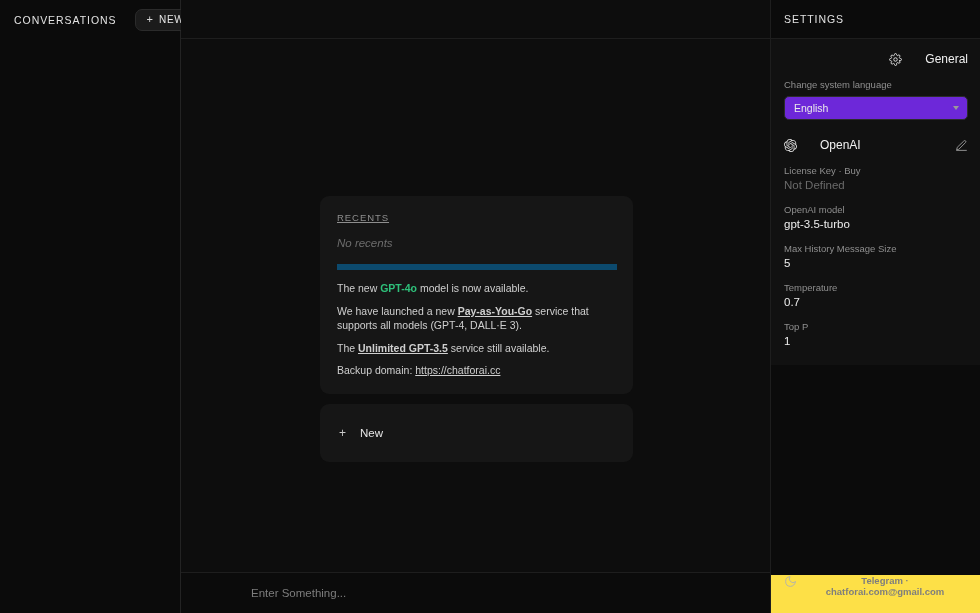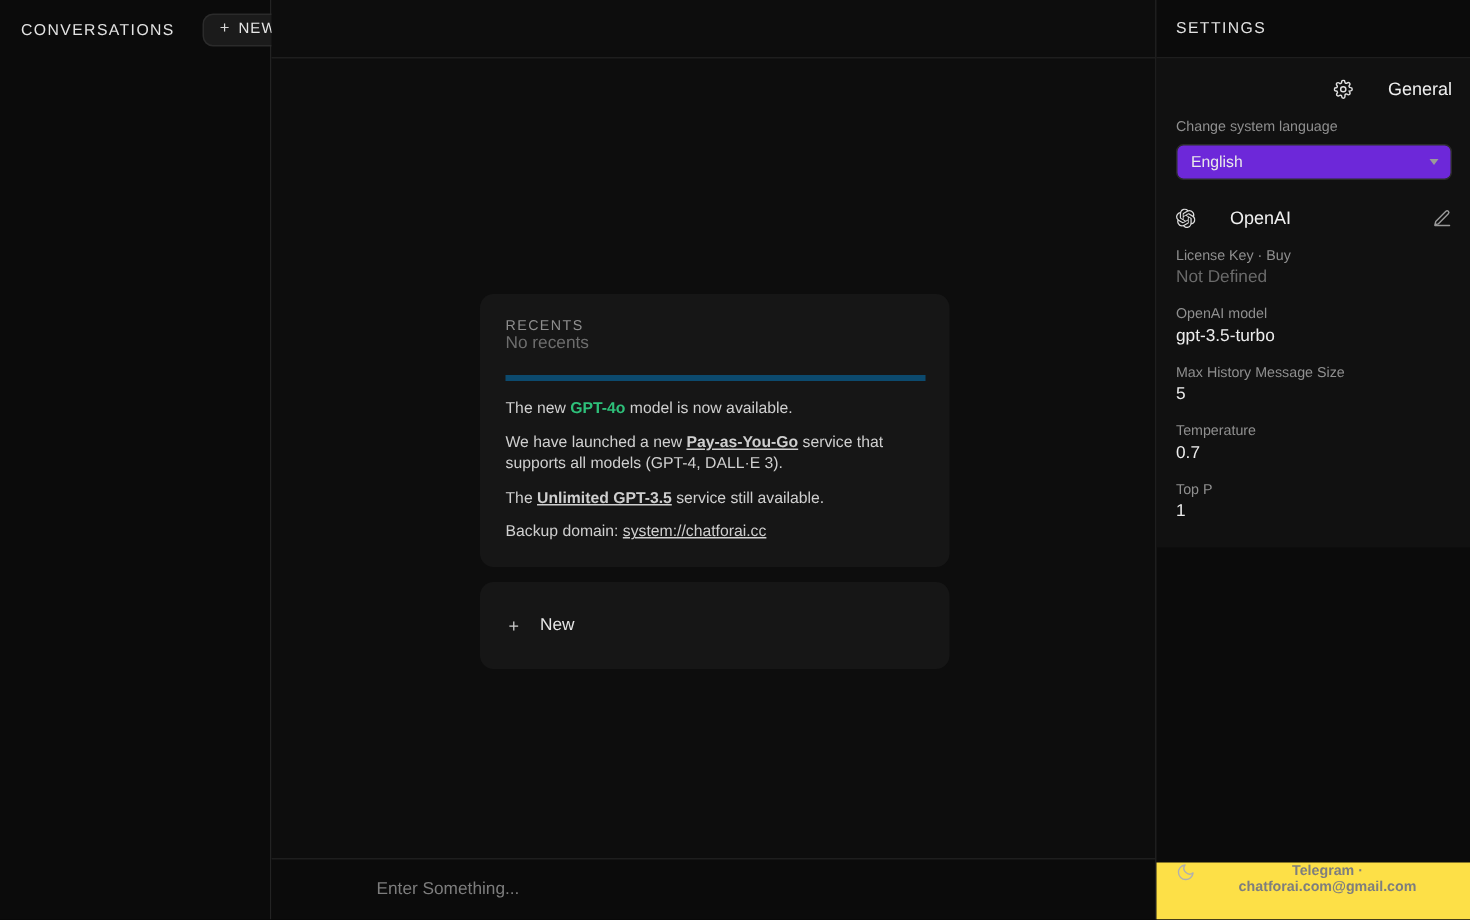--- a/index.html
+++ b/index.html
@@ -98,27 +98,30 @@
   .recents-card {
     background: #161616;
     border-radius: 9px;
     padding: 16px 16px 16px 17px;
     margin-bottom: 10px;
   }
   .recents-label {
     font-size: 9.5px;
     letter-spacing: 0.1em;
     color: #8e8e8e;
+    margin-bottom: 14px;
+    text-decoration: underline;
   }
   .no-recents {
     font-size: 11.5px;
     color: #6d6d6d;
     padding-bottom: 15px;
-    border-bottom: 4px solid #0c4a6e;
+    border-bottom: 6px solid #0c4a6e;
     margin-bottom: 12px;
+    font-style: italic;
   }
   .notice {
     font-size: 10.5px;
     line-height: 1.32;
     color: #cfcfcf;
     margin-bottom: 9px;
   }
   .notice:last-child { margin-bottom: 0; }
   .notice a, .notice .lnk {
     color: #cfcfcf;
@@ -313,21 +316,21 @@
 
           <div class="notice">
             <span>We have launched a new </span><span class="lnk">Pay-as-You-Go</span><span> service that supports all models (GPT-4, DALL·E 3).</span>
           </div>
 
           <div class="notice">
             <span>The </span><span class="lnk">Unlimited GPT-3.5</span><span> service still available.</span>
           </div>
 
           <div class="notice">
-            <span>Backup domain: </span><span class="lnk-plain">system://chatforai.cc</span>
+            <span>Backup domain: </span><span class="lnk-plain">https://chatforai.cc</span>
           </div>
         </div>
 
         <div class="new-card">
           <span class="plus">+</span>
           <span class="lbl">New</span>
         </div>
 
       </div>
     </div>

